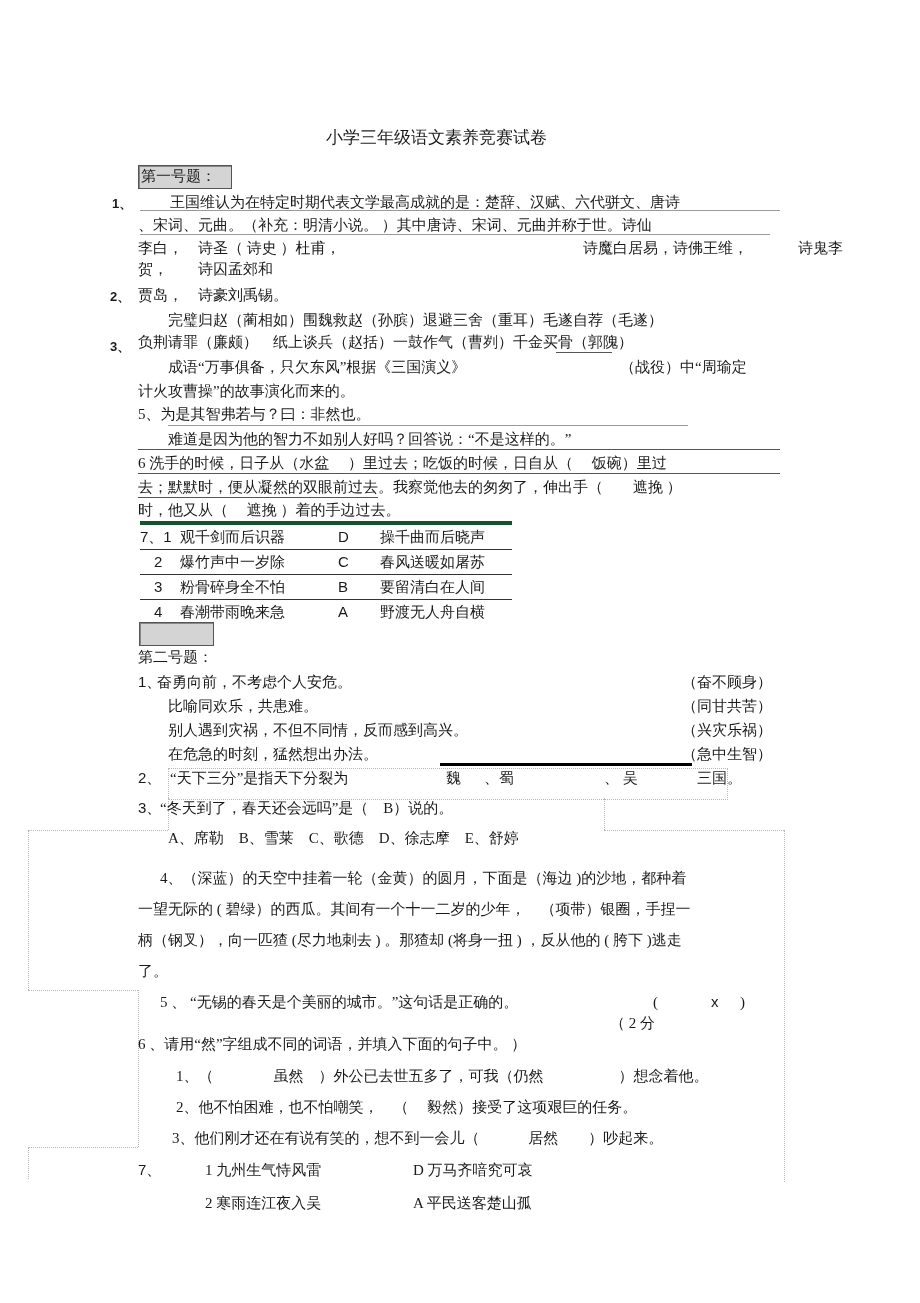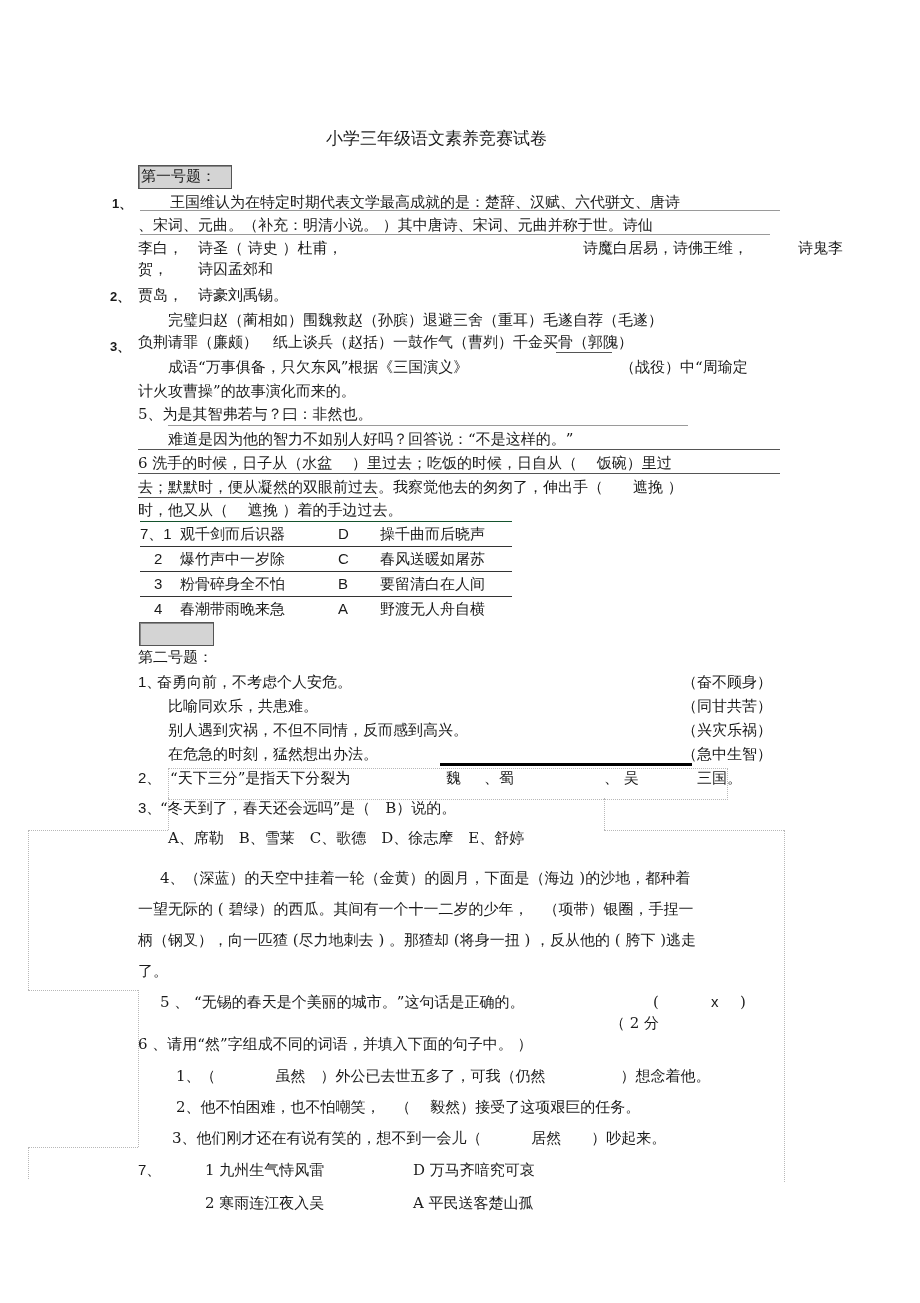--- a/index.html
+++ b/index.html
@@ -1,38 +1,38 @@
 <!DOCTYPE html>
 <html><head>
 <meta charset="utf-8">
 <style>
   html, body { margin: 0; padding: 0; background: #ffffff; }
   body {
     width: 920px; height: 1303px; position: relative; overflow: hidden;
     font-family: "DejaVu Serif", "Liberation Serif", serif;
     color: #1a1a1a; font-size: 15px;
   }
-  .abs { position: absolute; white-space: nowrap; line-height: 20px; }
+  .abs { position: absolute; white-space: nowrap; line-height: 20px; font-family: Liberation Serif, serif; }
   .num { font-family: "Liberation Sans", "DejaVu Sans", sans-serif; }
   .bold { font-weight: bold; }
   .title { font-size: 17px; }
   .hdrbox {
     position: absolute; background: #d4d4d4; border: 1px solid #555;
     box-shadow: 1px 1px 0 #888 inset;
   }
   .hline { position: absolute; height: 0; border-top: 1px solid #555; }
   .hline.light { border-top: 1px solid #9a9a9a; }
   .hline.heavy { border-top: 3px solid #000; }
   .dotbox { position: absolute; border: 1px dotted #b8b8b8; }
   .dl { position: absolute; }
   .dl.h { height: 0; border-top: 1px dotted #b8b8b8; }
   .dl.v { width: 0; border-left: 1px dotted #b8b8b8; }
   .tbl { position: absolute; left: 140px; width: 372px; }
   .tbl .row { position: relative; height: 24px; border-bottom: 1px solid #333; }
-  .tbl .row:first-child { border-top: 1px solid #14532d; text-decoration: underline; }
+  .tbl .row:first-child { border-top: 4px solid #14532d; text-decoration: underline; }
   .tbl span { position: absolute; top: 2px; line-height: 20px; white-space: nowrap; }
 </style>
 </head>
 <body>
 
 <div class="abs title" style="left:326px; top:128px;">小学三年级语文素养竞赛试卷</div>
 
 <div class="hdrbox" style="left:138px; top:165px; width:92px; height:22px;"></div>
 <div class="abs" style="left:141px; top:166px;">第一号题：</div>
 

